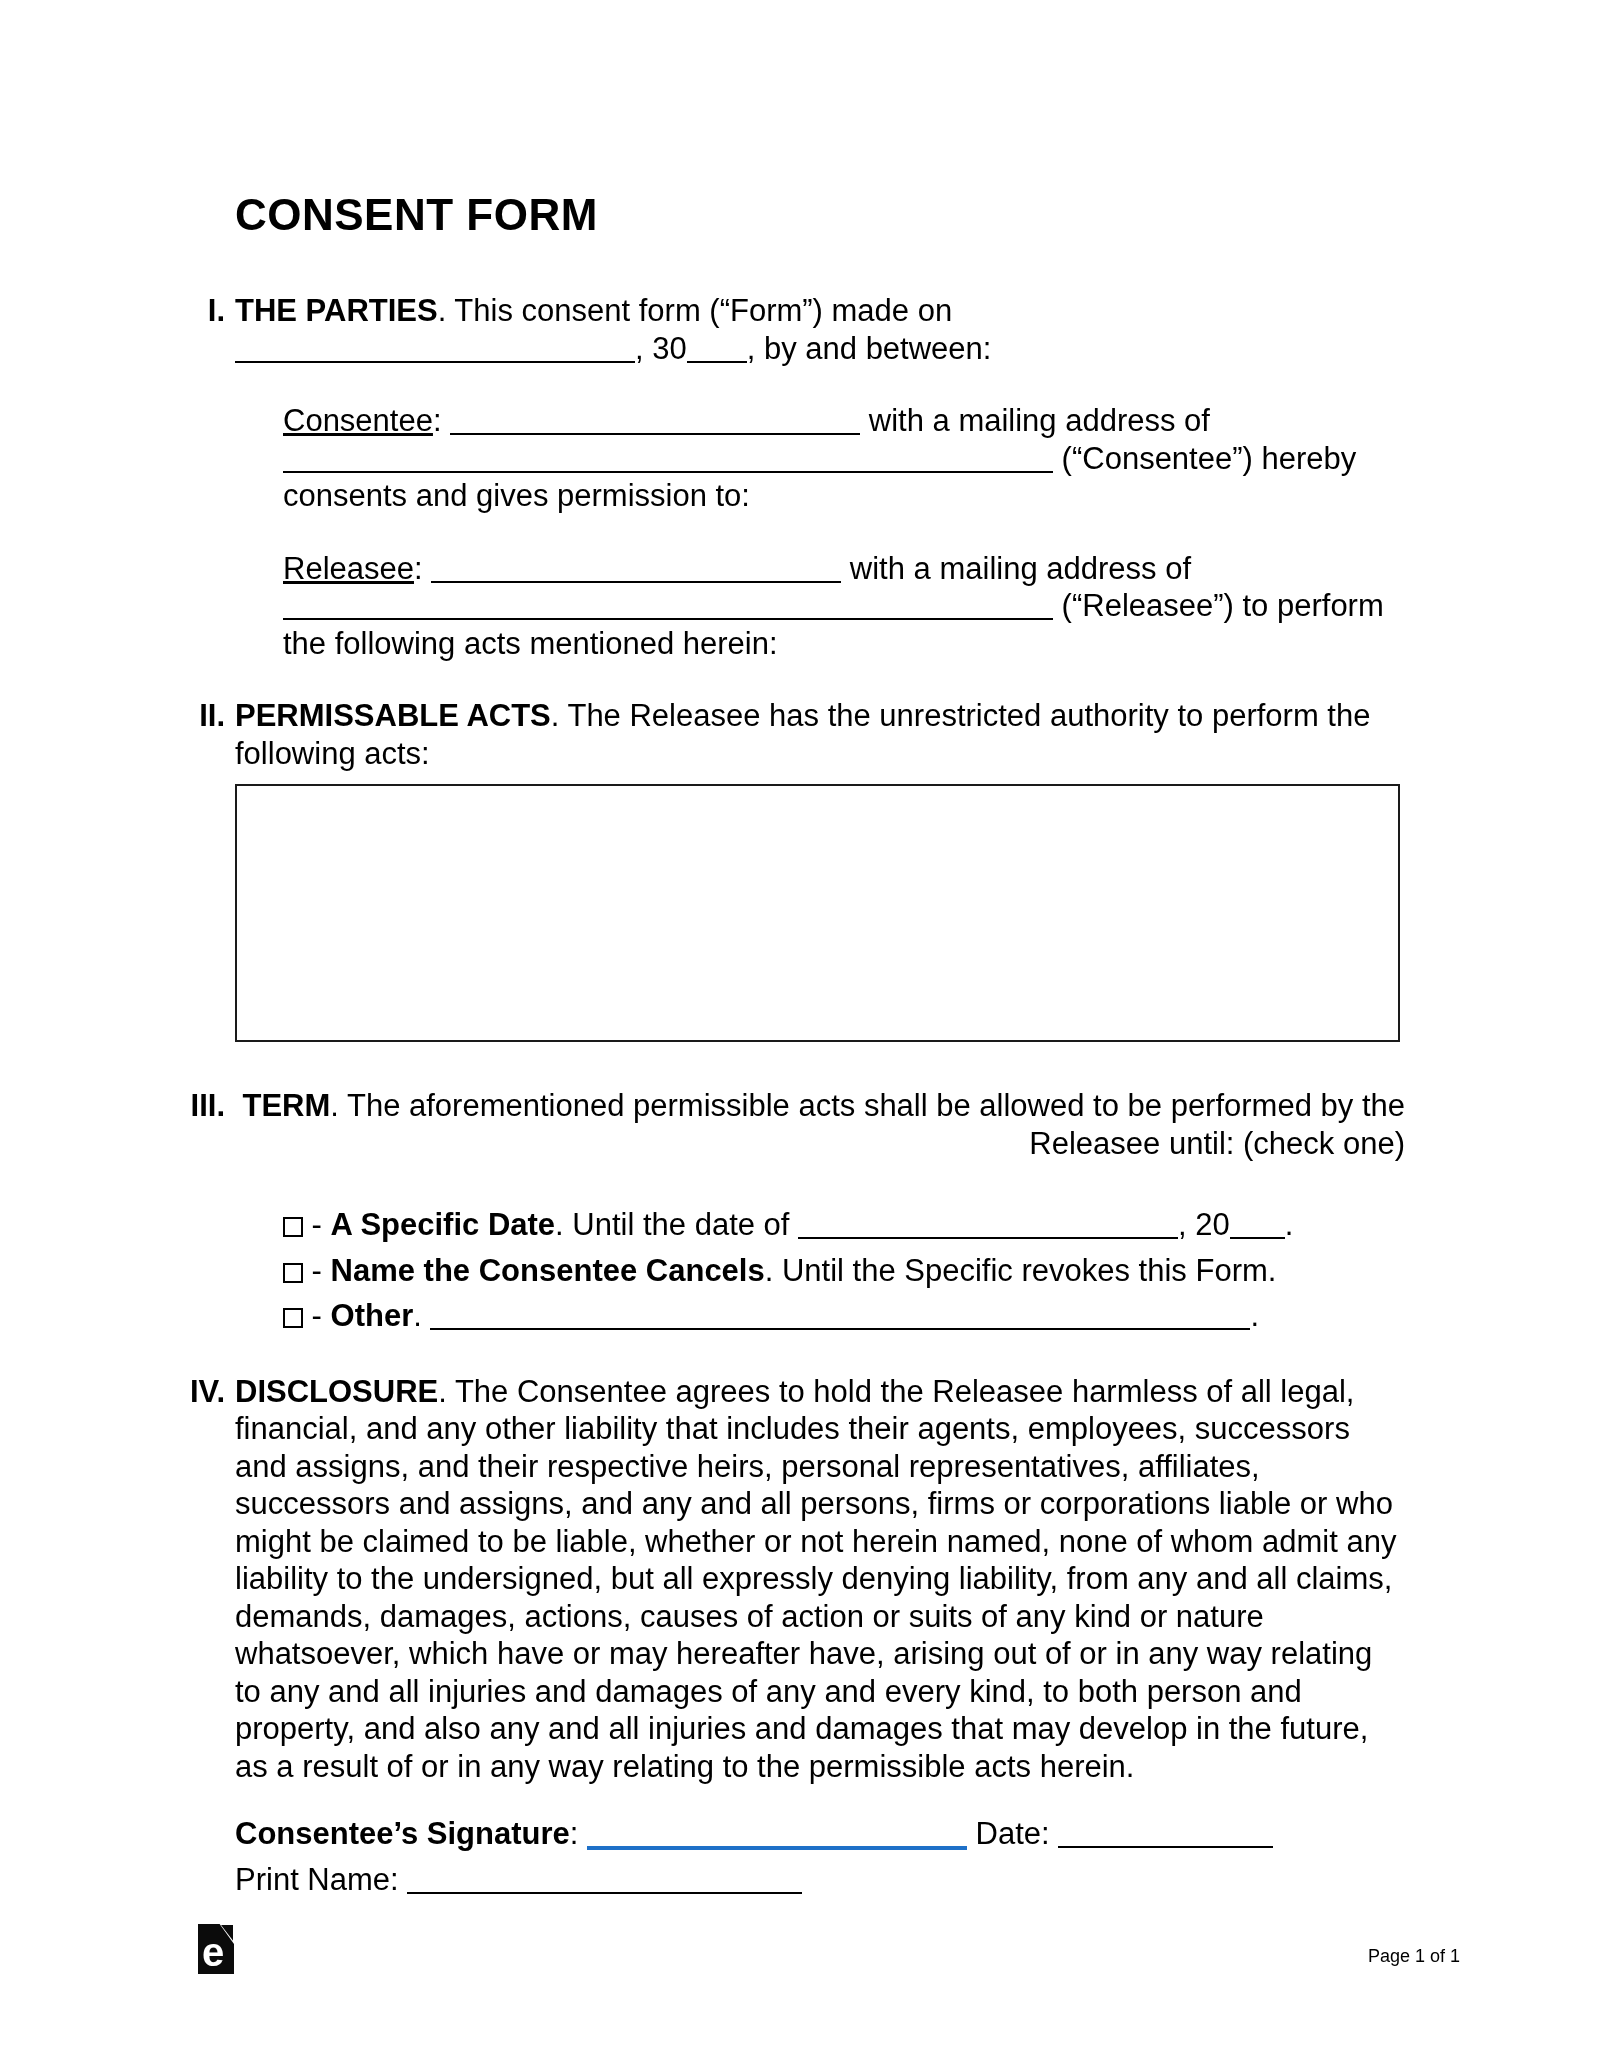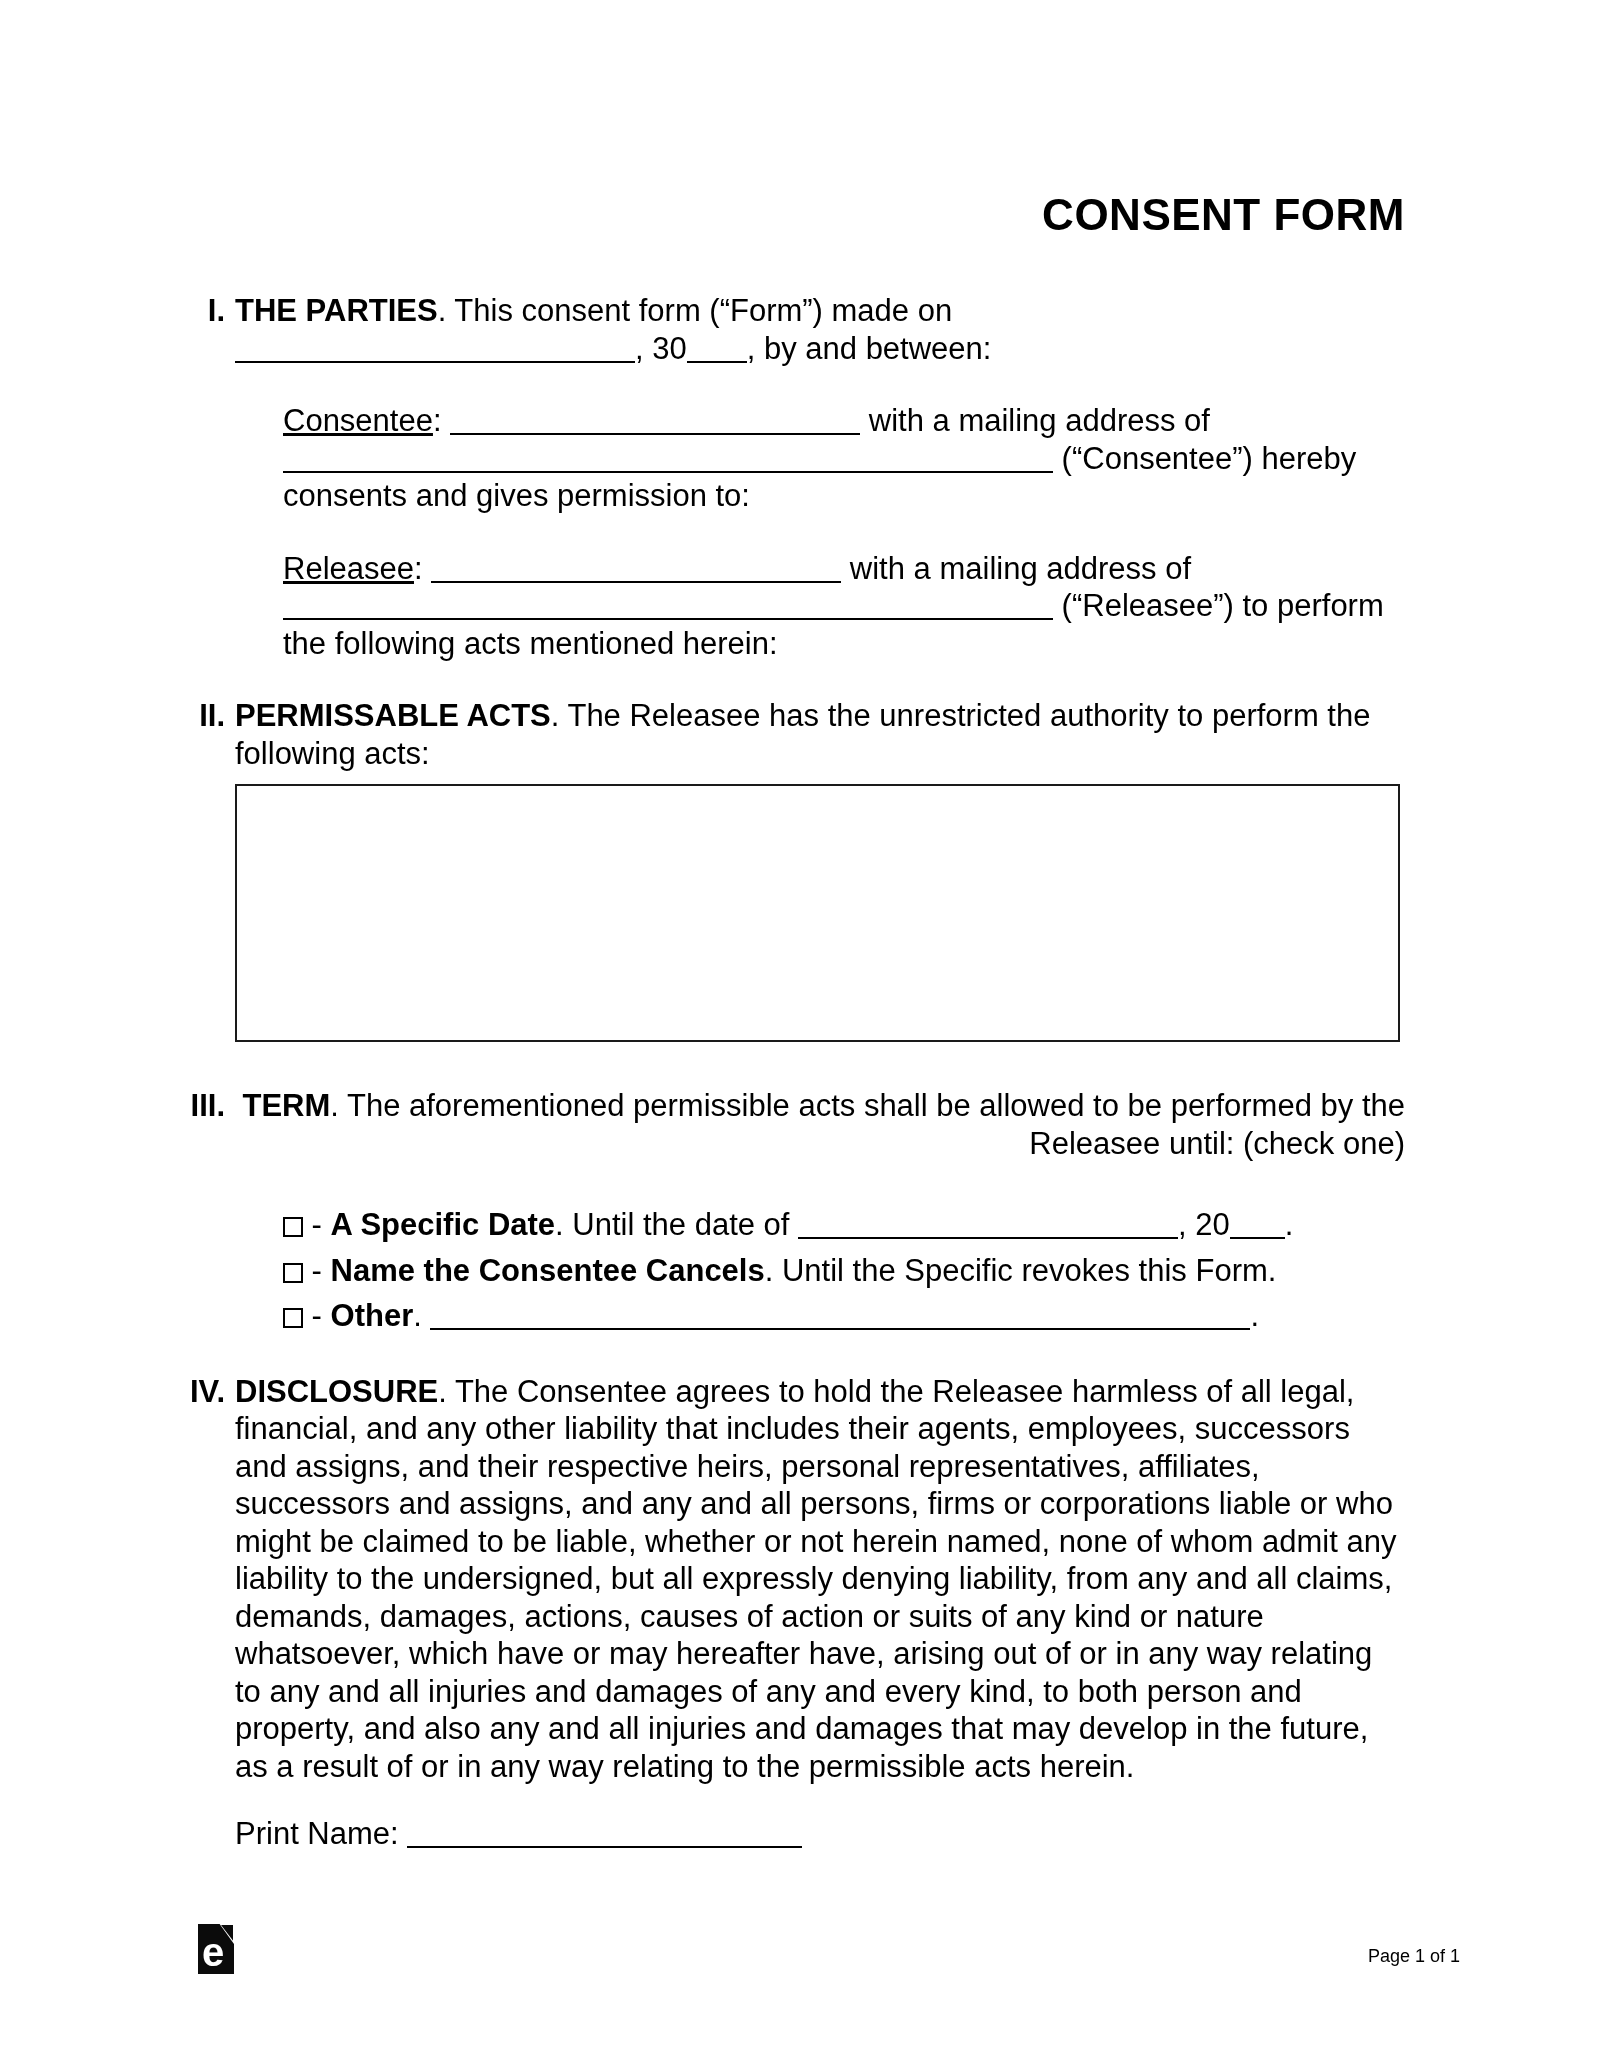--- a/index.html
+++ b/index.html
@@ -13,21 +13,21 @@
     font-family: "Liberation Sans", sans-serif;
     font-size: 31px;
     line-height: 37.5px;
     padding: 188px 195px 0 235px;
     overflow: hidden;
   }
   h1.title {
     font-size: 44px;
     line-height: 54px;
     font-weight: bold;
-    text-align: right;
+    text-align: left;
     margin: 0 0 50px 0;
     letter-spacing: 0.5px;
   }
   .sec { position: relative; }
   .num {
     position: absolute;
     left: -57px;
     top: 0;
     width: 47px;
     text-align: right;
@@ -153,20 +153,21 @@
 
     <p class="indent check-row"><span class="checkbox"></span><span> - </span><b>Other</b><span>. </span><span class="nw"><span class="blank w820"></span><span>.</span></span></p>
   </div>
 
   <div class="sec" style="margin-top:38px;">
     <span class="num">IV.</span>
     <p><b>DISCLOSURE</b><span>. The Consentee agrees to hold the Releasee harmless of all legal, financial, and any other liability that includes their agents, employees, successors and assigns, and their respective heirs, personal representatives, affiliates, successors and assigns, and any and all persons, firms or corporations liable or who might be claimed to be liable, whether or not herein named, none of whom admit any liability to the undersigned, but all expressly denying liability, from any and all claims, demands, damages, actions, causes of action or suits of any kind or nature whatsoever, which have or may hereafter have, arising out of or in any way relating to any and all injuries and damages of any and every kind, to both person and property, and also any and all injuries and damages that may develop in the future, as a result of or in any way relating to the permissible acts herein.</span></p>
   </div>
 
   <div class="sig-block">
+    <p class="sig-row"><b>Consentee’s Signature</b><span>: </span><span class="blank blue w380"></span><span> Date: </span><span class="blank w215"></span></p>
     <p class="sig-row"><span>Print Name: </span><span class="blank w395"></span></p>
   </div>
 
   <div class="logo">
     <div class="logo-shape"></div>
     <div class="logo-fold"></div>
     <span class="logo-e">e</span>
   </div>
   <span class="page-num">Page 1 of 1</span>
 

